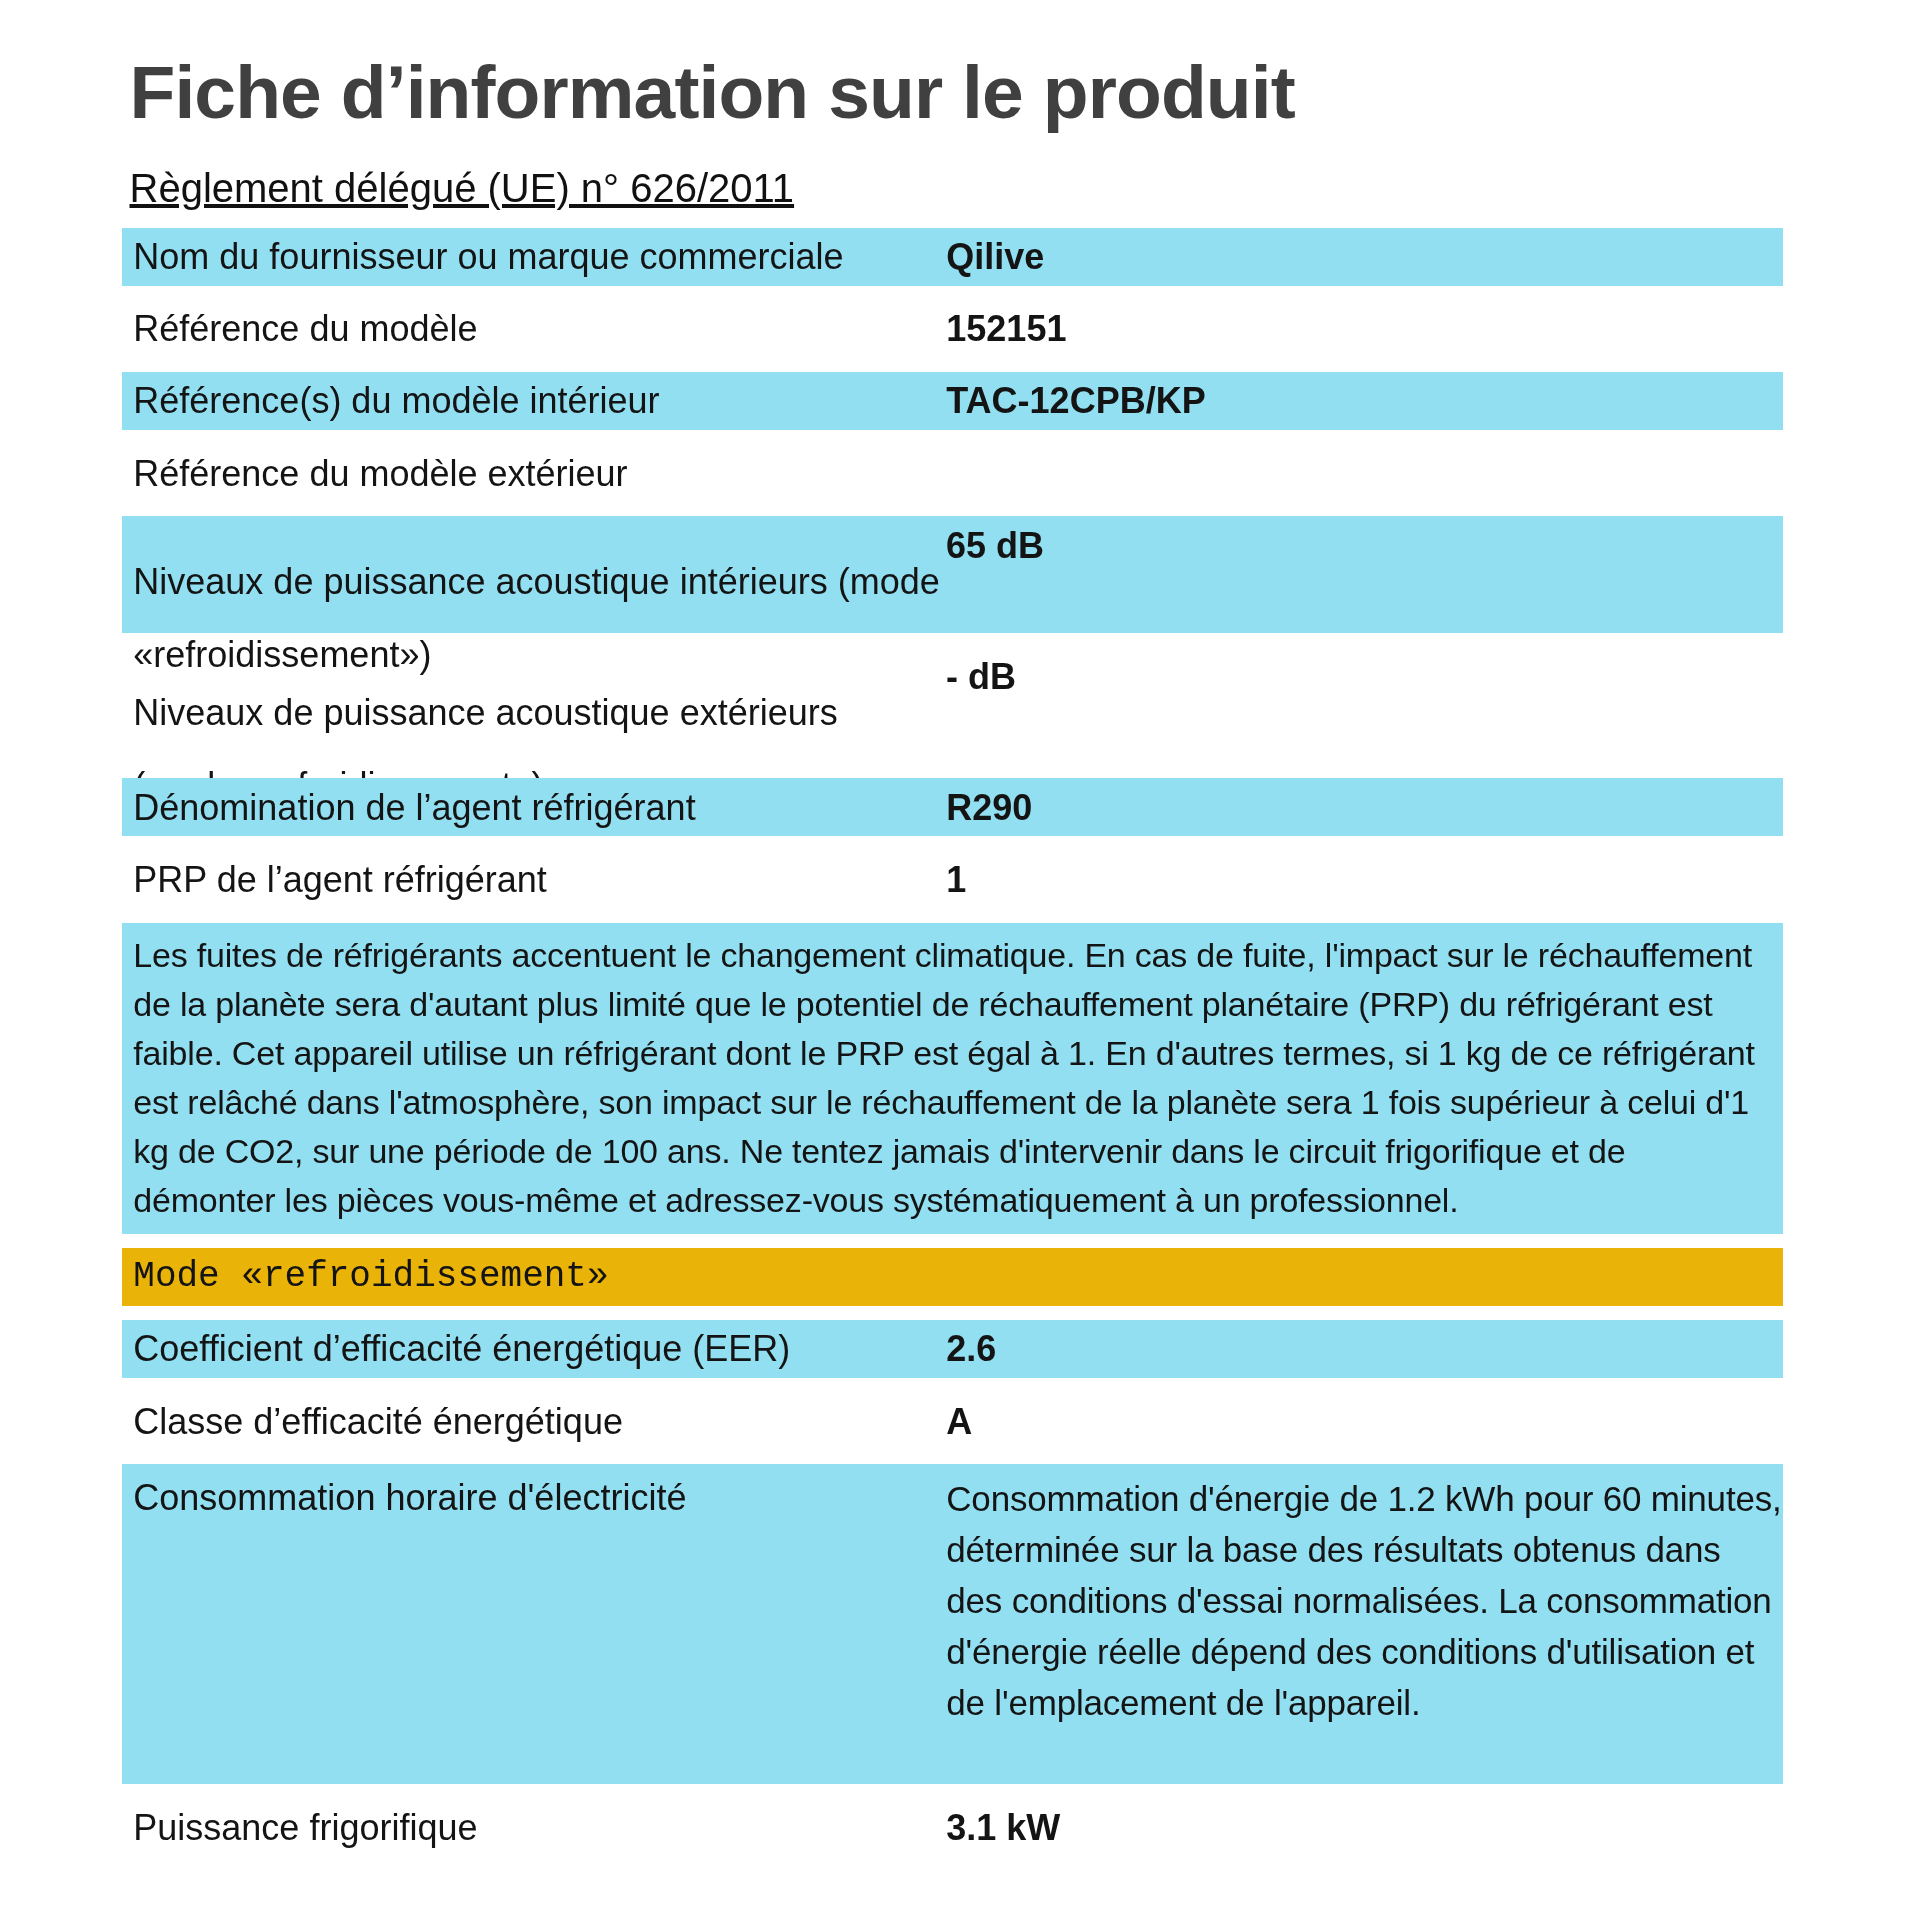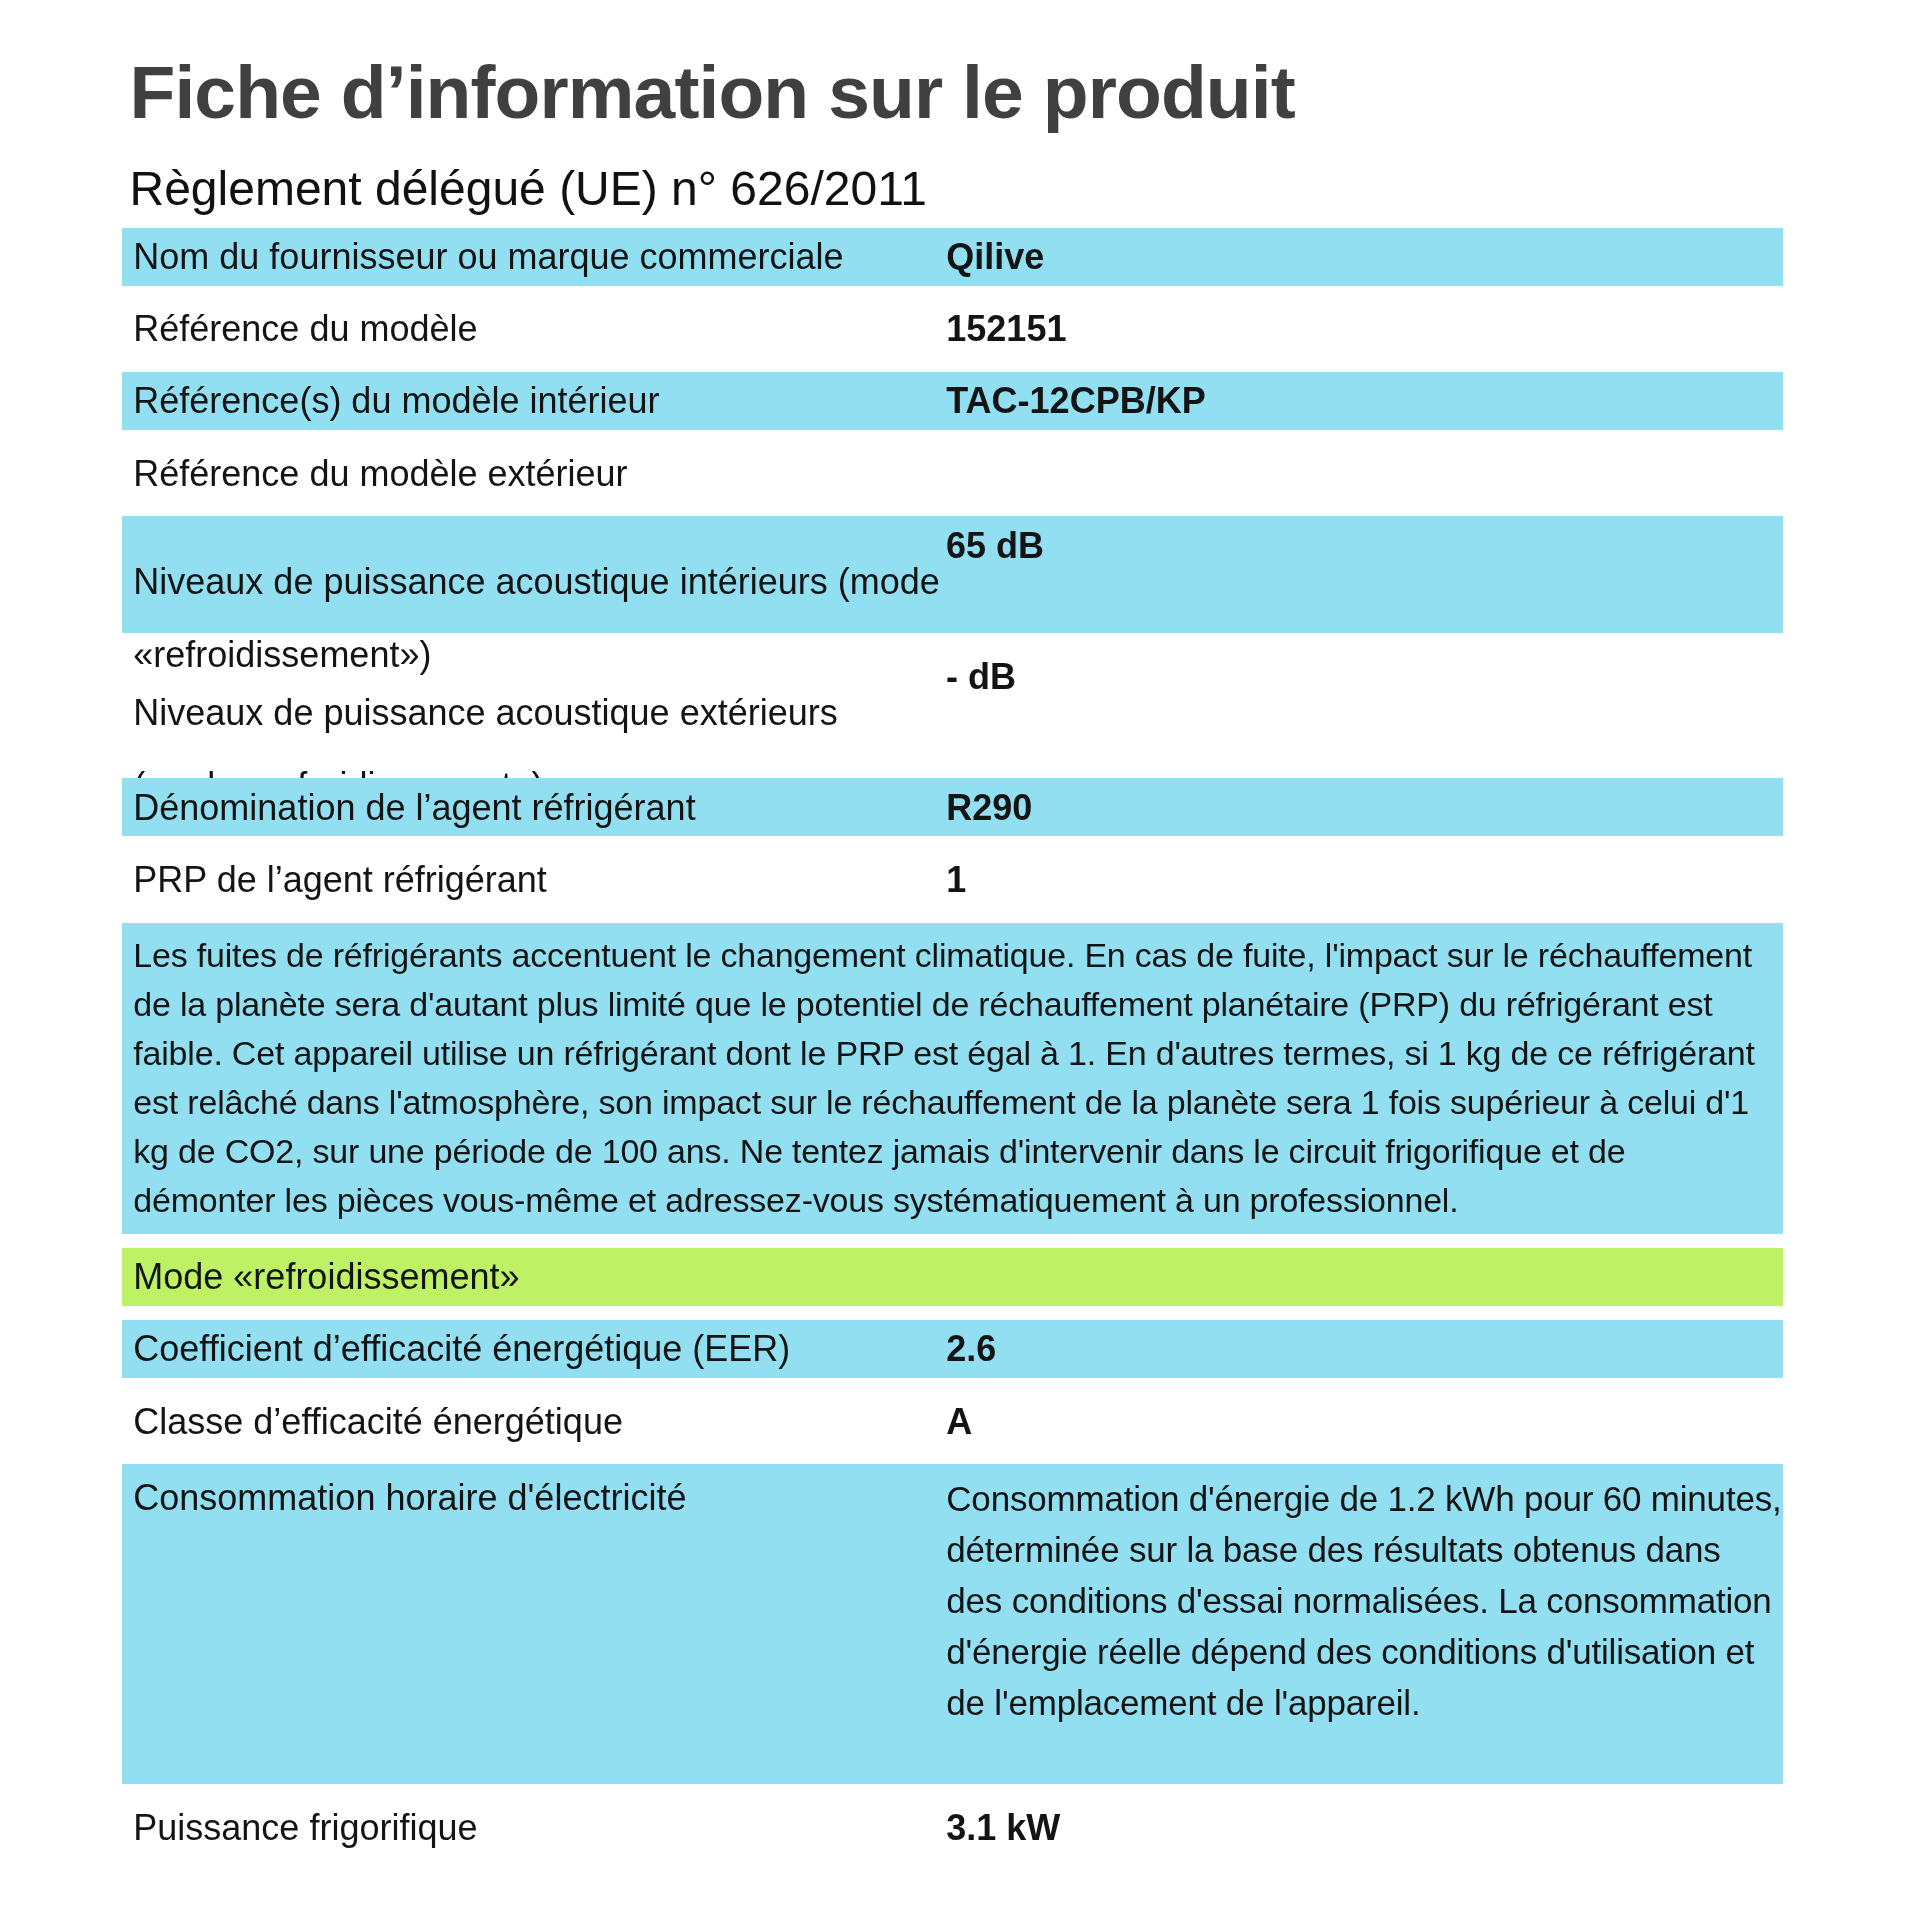--- a/index.html
+++ b/index.html
@@ -11,32 +11,33 @@
   .sheet { position:absolute; left:122px; top:45px; width:1661px; }
 
   .doc-title {
     margin:0 0 0 7.5px;
     font-size:75px; font-weight:bold; letter-spacing:-0.9px;
     color:#404040; line-height:94px;
     white-space:nowrap;
   }
   .doc-subtitle {
     margin:24.5px 0 15px 7.5px;
-    font-size:48px; line-height:49px; color:#111;
+    font-size:40px; line-height:49px; color:#111;
     white-space:nowrap;
+    text-decoration:underline;
   }
 
   .table { width:1661px; }
   .row {
     position:relative; display:flex; width:1661px;
     margin-bottom:14px; font-size:36px; line-height:45px;
     background:transparent;
   }
   .row.cyan { background:#92dff2; }
-  .row.gray { background:#bef264; }
+  .row.gray { background:#eab308;font-family:Liberation Mono, monospace; }
 
   .cell { padding:6.6px 0; }
   .label {
     width:813px; flex:0 0 813px; padding-left:11.3px;
     white-space:pre-line;
   }
   .value { width:837px; flex:0 0 837px; font-weight:bold; }
 
   
   .row.twolines { min-height:117px; }

